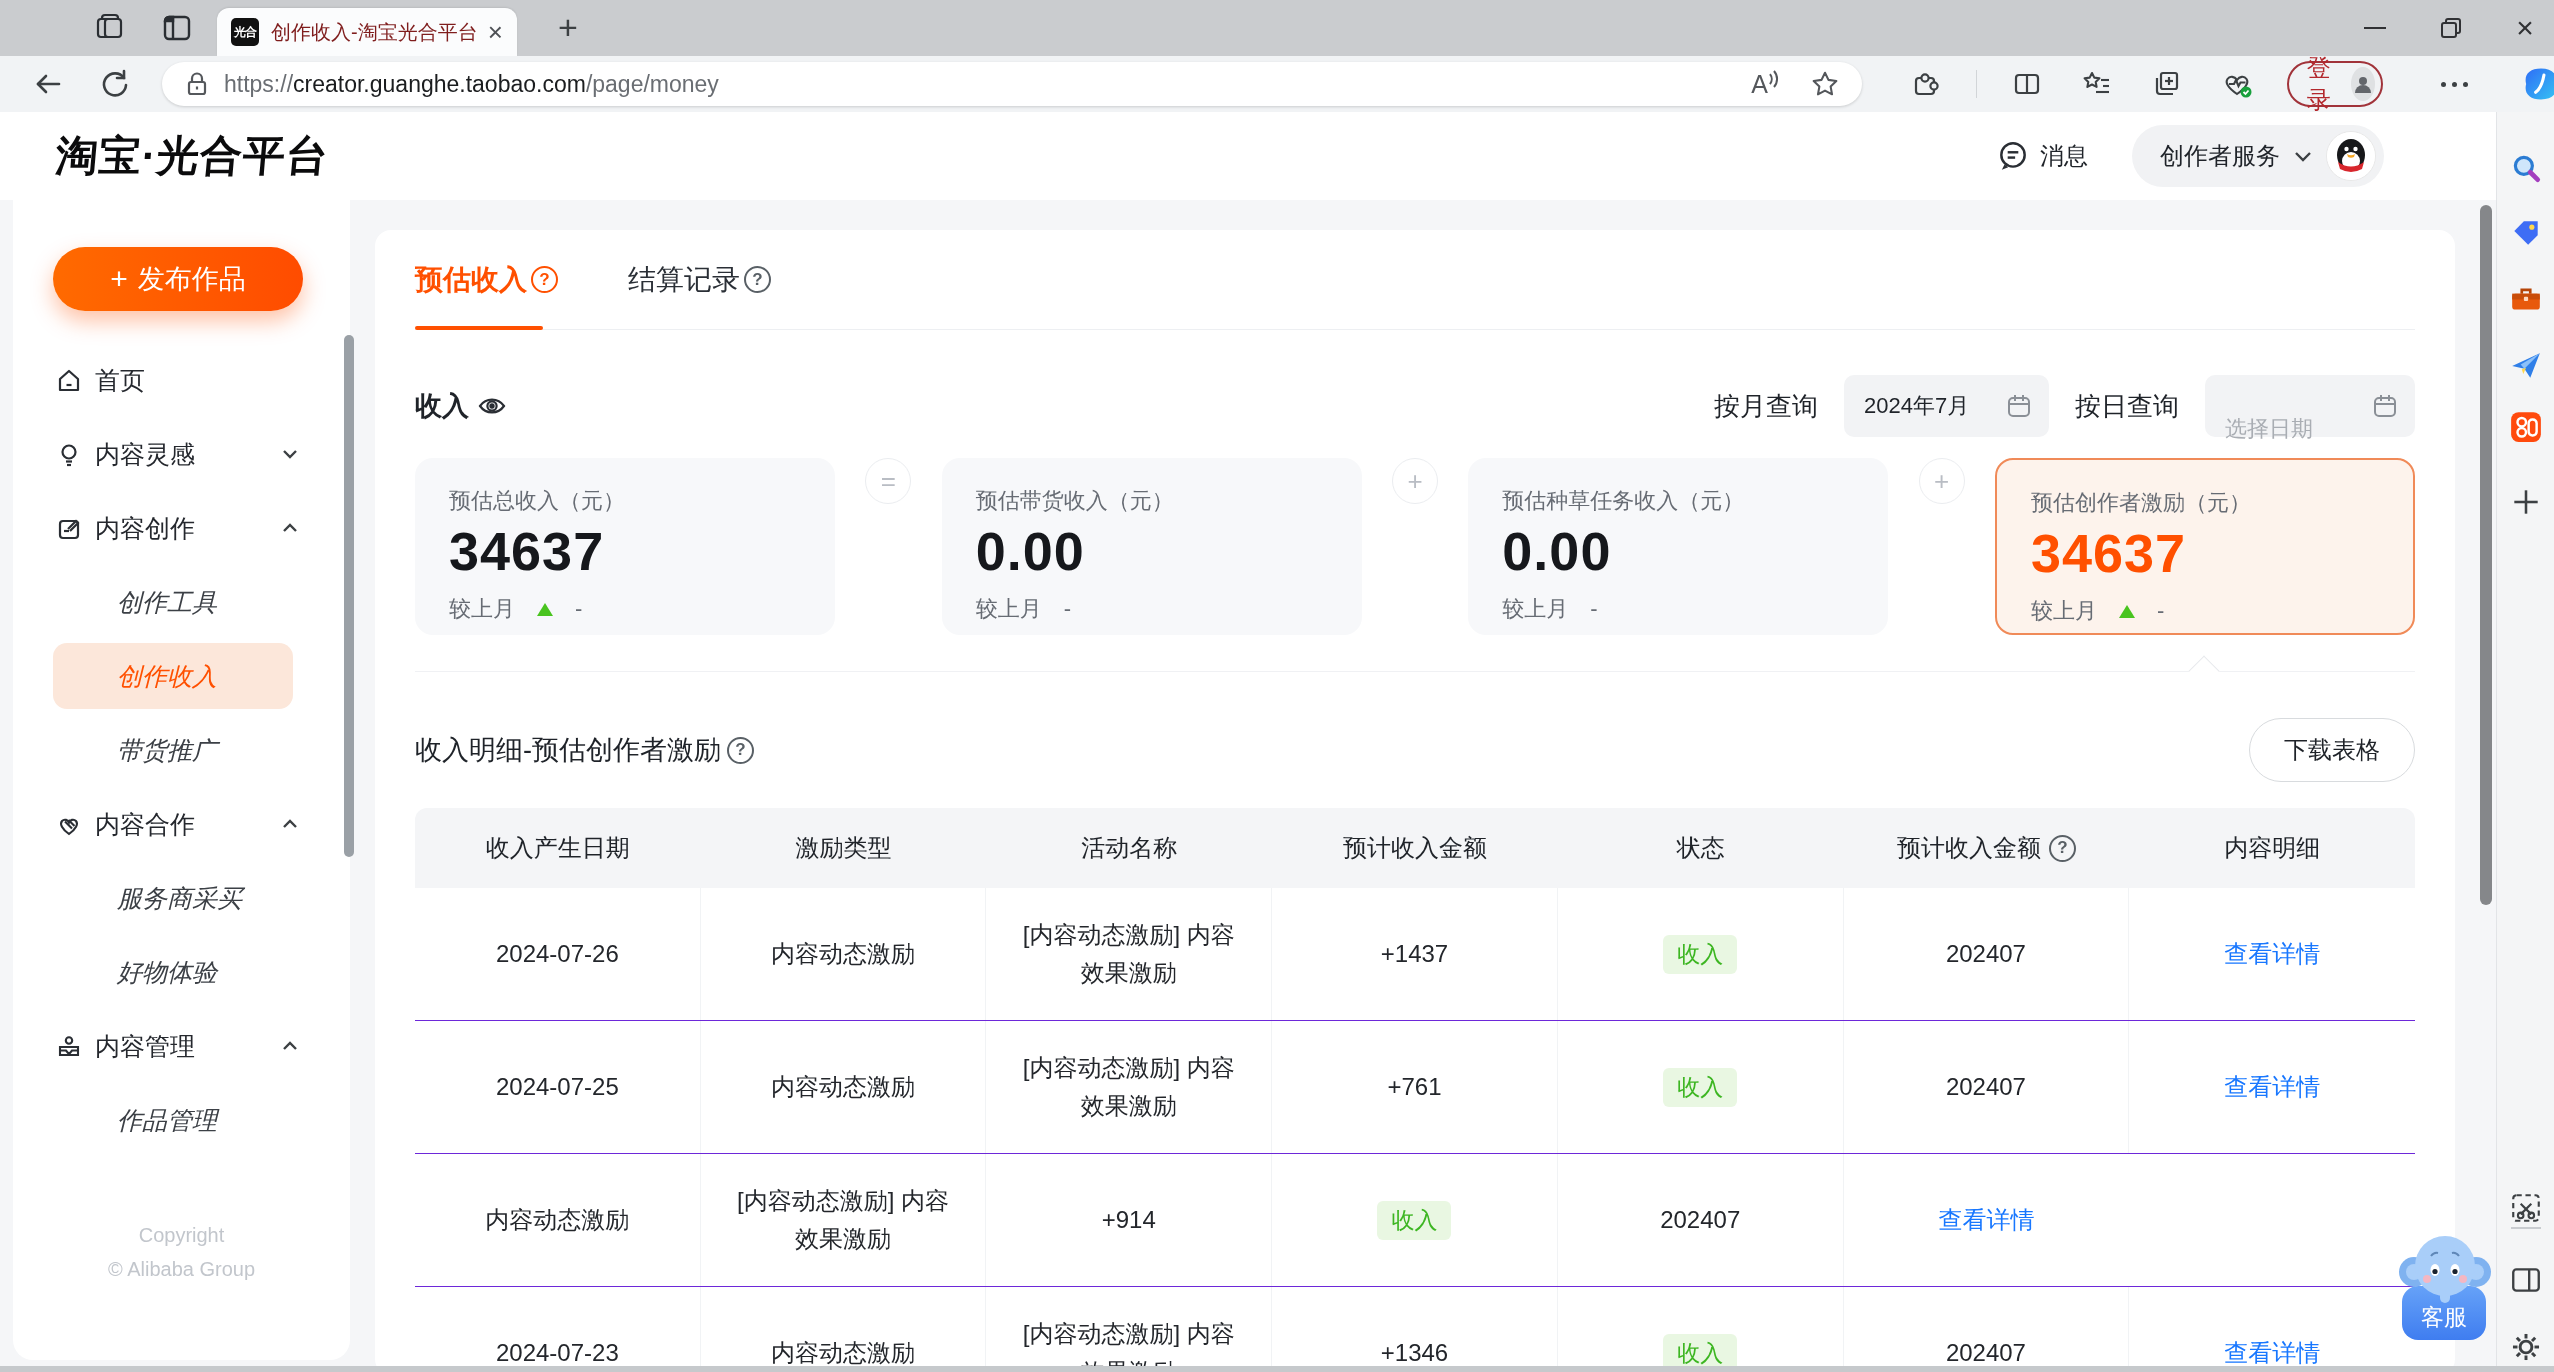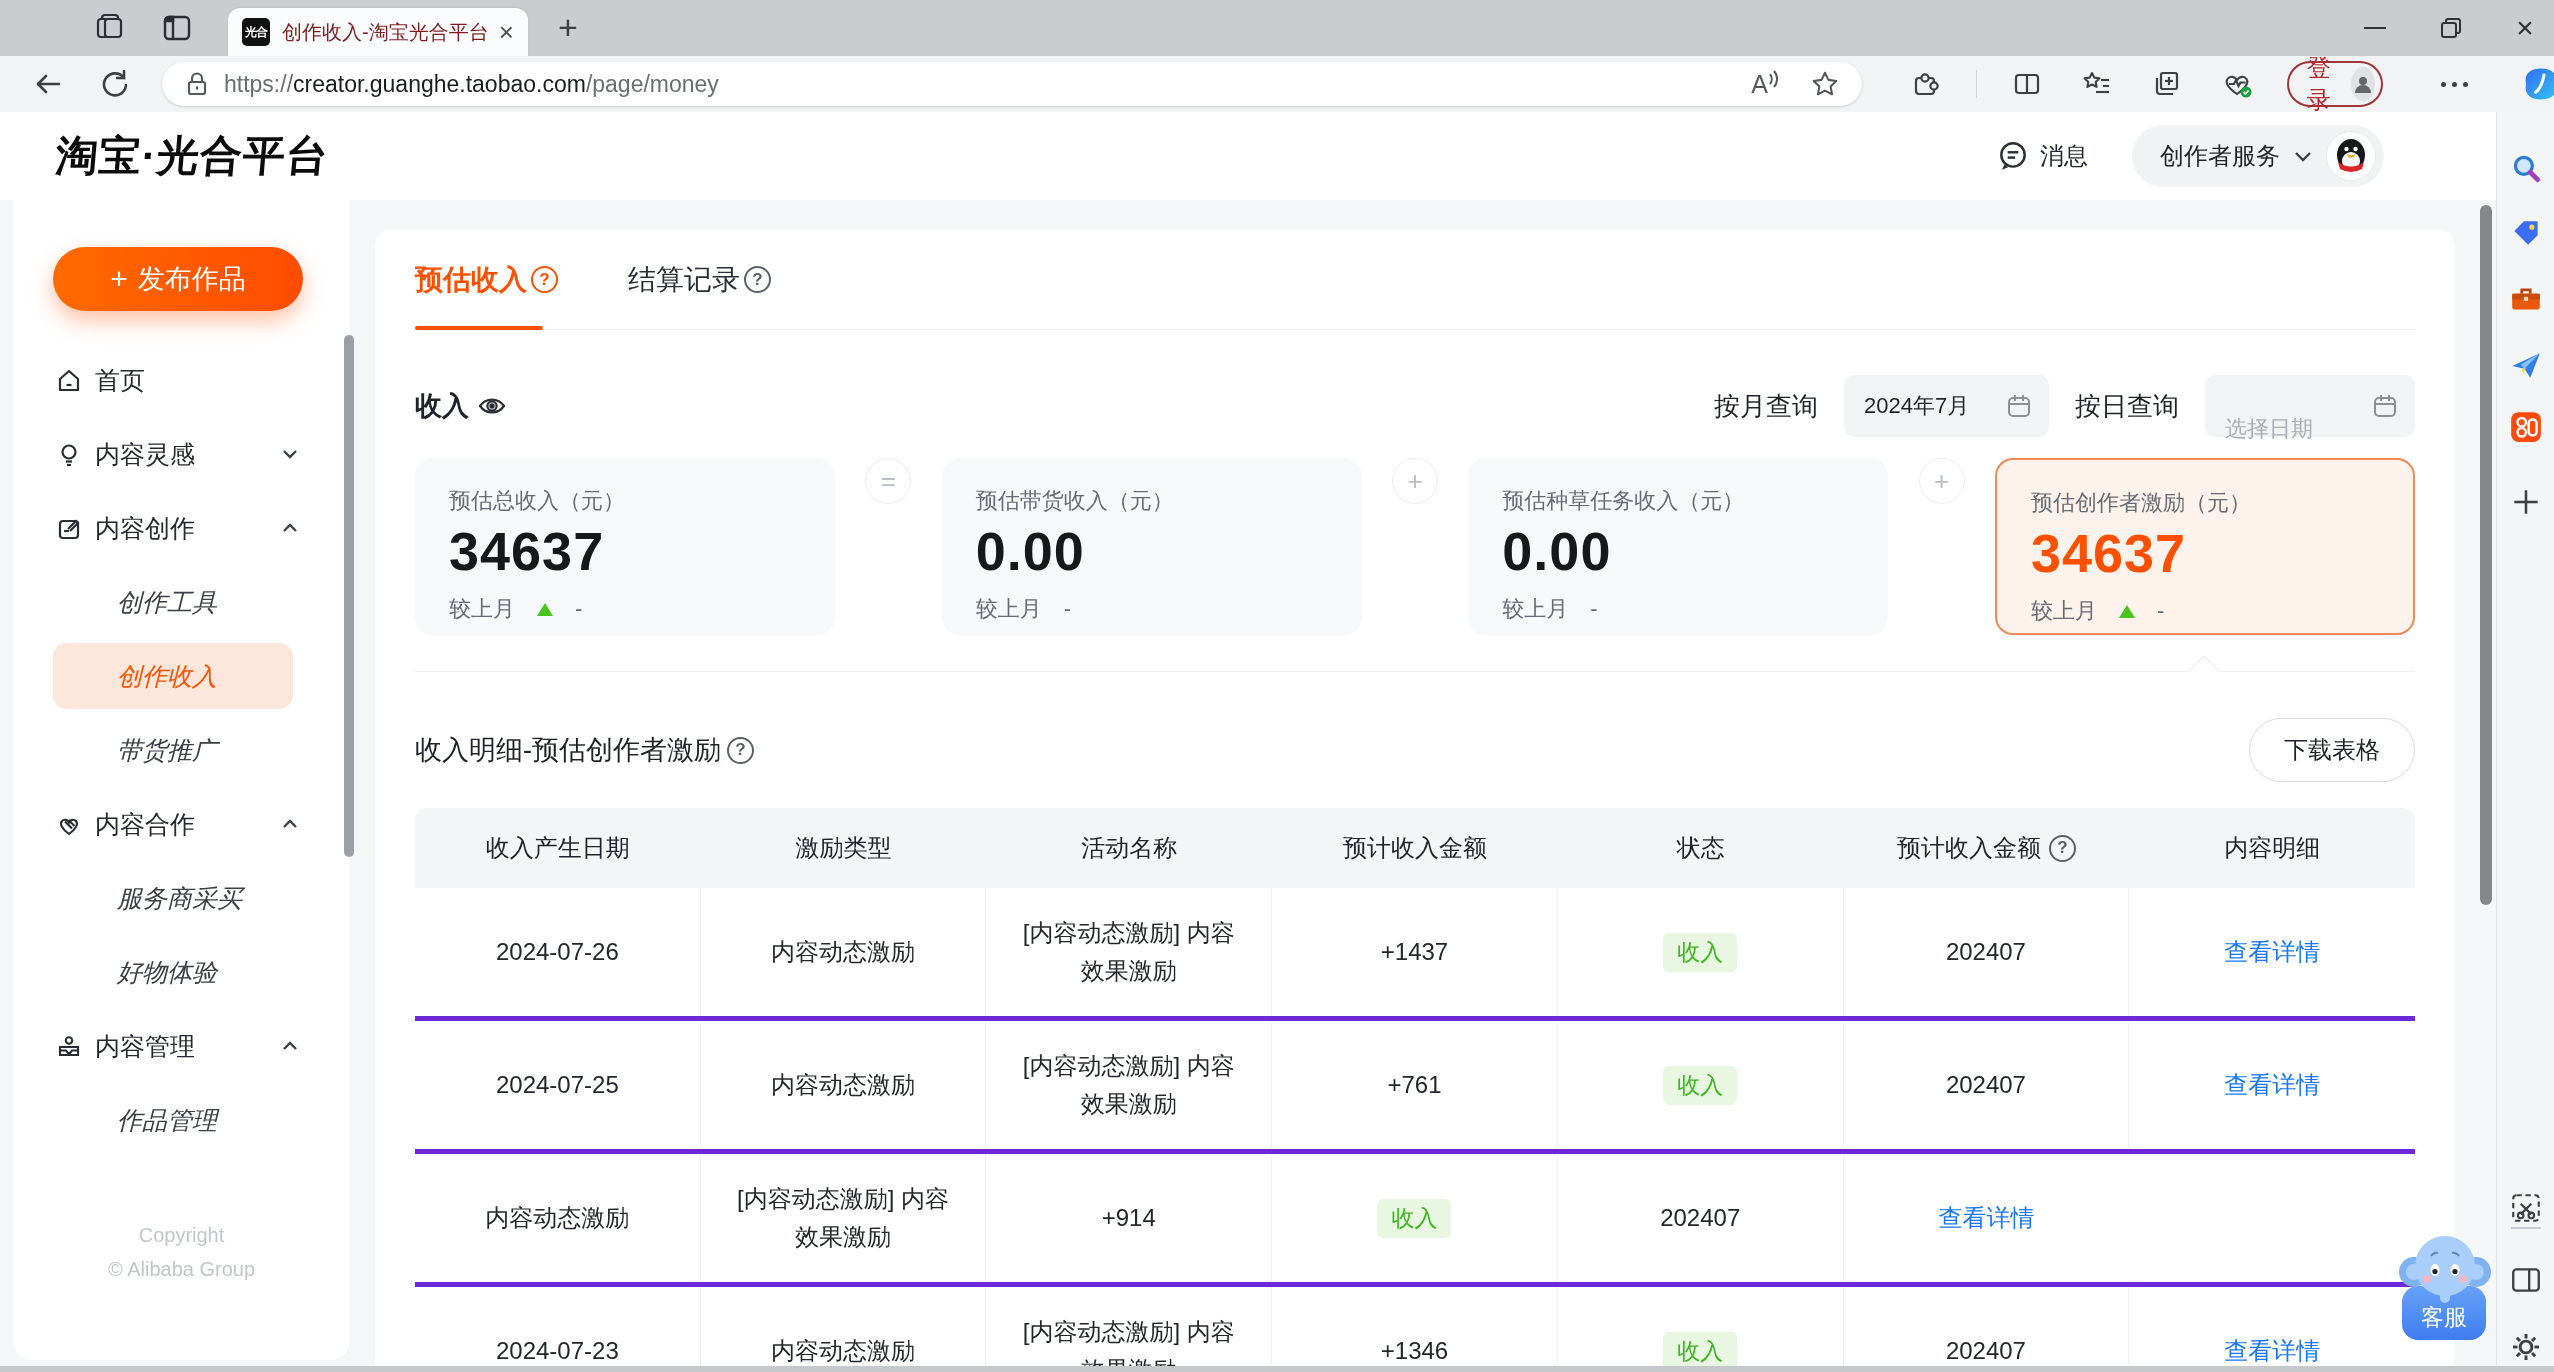--- a/index.html
+++ b/index.html
@@ -5,21 +5,21 @@
 * { box-sizing: border-box; margin: 0; padding: 0; }
 html,body { background:#888; }
 .screen {
   position: relative; width: 2554px; height: 1372px; overflow: hidden;
   background: #f5f6f8; font-family: "Liberation Sans", sans-serif; color:#1f2329;
 }
 
 .ts { position:absolute; left:0; top:0; width:2554px; height:56px; background:#cacccf; }
 .ts-ico { position:absolute; top:11px; width:34px; height:34px; }
 .ts-ico svg { display:block; }
-.tab { position:absolute; left:228px; top:8px; width:300px; height:48px; background:#fbfcfd;
+.tab { position:absolute; left:217px; top:8px; width:300px; height:48px; background:#fbfcfd;
   border-radius:12px 12px 0 0; display:flex; align-items:center; padding:0 14px; box-shadow:0 -1px 2px rgba(0,0,0,.08);}
 .fav { width:28px; height:28px; background:#111; color:#fff; border-radius:5px; font-size:12px; font-weight:bold;
   display:flex; align-items:center; justify-content:center; letter-spacing:-1px; flex:none;}
 .tab-title { font-size:20px; color:#7f1d1d; margin-left:12px; flex:1; white-space:nowrap; overflow:hidden; }
 .tab-close { font-size:26px; color:#4e5156; margin-left:8px; line-height:1; cursor:default; }
 .newtab { position:absolute; left:558px; top:8px; font-size:34px; color:#3c4043; font-weight:300; }
 .winctl { position:absolute; top:0; height:56px; width:46px; display:flex; align-items:center; justify-content:center; }
 .wc-min { left:2352px; } .wc-min i { display:block; width:22px; height:0; border-top:2px solid #303134; }
 .wc-res { left:2428px; } .wc-close { left:2502px; font-size:30px; color:#303134; font-weight:300; }
 
@@ -99,21 +99,21 @@
 .divline { margin-top:36px; position:relative; border-top:1px solid #f0f1f4; height:0; }
 .notch { position:absolute; left:1778px; top:-12px; width:22px; height:22px; background:#fff;
   border-left:1px solid #e8eaed; border-top:1px solid #e8eaed; transform:rotate(45deg); }
 .detail-row { margin-top:46px; height:64px; display:flex; align-items:center; }
 .detail-title { font-size:27px; font-weight:500; color:#1f2329; display:flex; align-items:center; gap:6px; }
 .dl-btn { margin-left:auto; height:64px; padding:0 34px; border:1px solid #d8dbde; border-radius:32px;
   background:#fff; font-size:24px; color:#1f2329; display:flex; align-items:center; }
 .tbl { margin-top:26px; }
 .tbl-head { display:grid; grid-template-columns:repeat(7,1fr); height:80px; background:#f4f5f7; border-radius:12px 12px 0 0; }
 .th { display:flex; align-items:center; justify-content:center; font-size:24px; font-weight:500; color:#1f2329; gap:8px;}
-.tbl-row { display:grid; grid-template-columns:repeat(7,1fr); height:133px; border-bottom:5px solid #6d28d9; }
+.tbl-row { display:grid; grid-template-columns:repeat(7,1fr); height:133px; border-bottom:1px solid #6d28d9; }
 .td { display:flex; align-items:center; justify-content:center; font-size:24px; color:#23262b;
   border-right:1px solid #f1f3f5; text-align:center; padding:0 28px; line-height:38px; }
 .td:last-child { border-right:none; }
 .badge { background:#e9f7e2; color:#3db622; font-size:23px; padding:8px 14px; border-radius:6px; line-height:1; }
 .link { color:#1877ff; }
 
 .cs { position:absolute; left:2398px; top:1228px; width:94px; height:116px; }
 .cs-badge { position:absolute; left:4px; top:58px; width:84px; height:54px; border-radius:16px;
   background:linear-gradient(180deg,#66a2f8,#3f7df0); color:#fff; font-size:23px;
   display:flex; align-items:flex-end; justify-content:center; padding-bottom:7px; }

